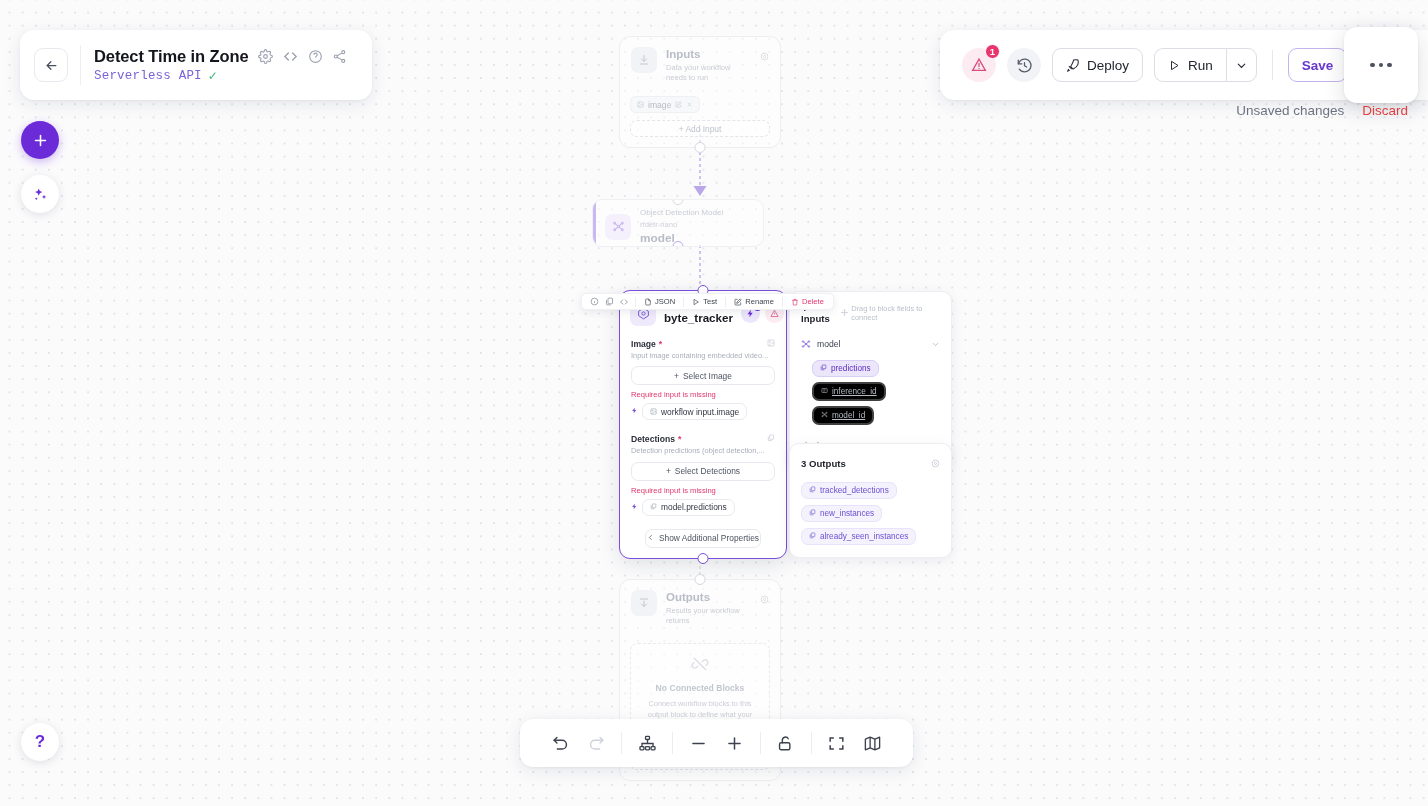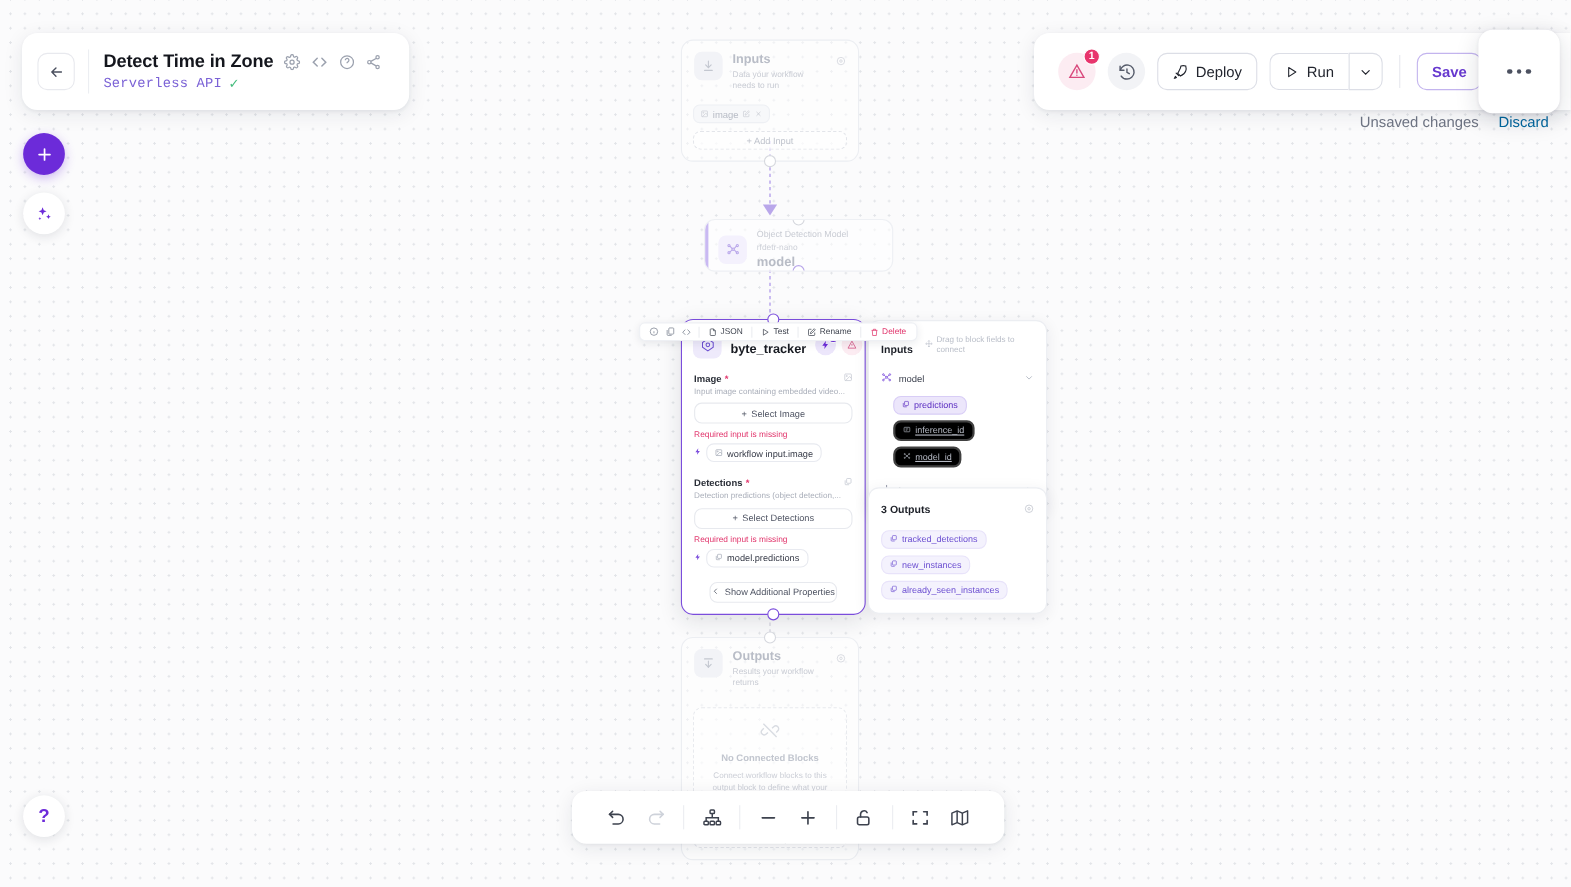--- a/index.html
+++ b/index.html
@@ -74,21 +74,21 @@
     position:absolute; right:10px; top:27px; width:74px; height:76px; background:#fff;
     border-radius:13px; box-shadow:0 6px 22px rgba(24,30,52,.14), 0 1px 3px rgba(24,30,52,.07);
     display:flex; align-items:center; justify-content:center; z-index:60; cursor:pointer;
   }
   .dots{ display:flex; gap:4px; }
   .dots i{ width:4.5px; height:4.5px; border-radius:50%; background:#4c5160; display:block; }
   .unsaved-row{
     position:absolute; right:20px; top:103px; display:flex; align-items:flex-end; gap:18px; z-index:30;
     font-size:13.5px; color:#6f7584;
   }
-  .discard{ color:#0369a1; cursor:pointer; }
+  .discard{ color:#ef4444; cursor:pointer; }
 
   
   .rail-btn{
     position:absolute; left:21px; width:38px; height:38px; border-radius:50%;
     display:flex; align-items:center; justify-content:center; cursor:pointer; z-index:30;
   }
   .rail-add{ top:121px; background:#6c2bd9; color:#fff; box-shadow:0 3px 10px rgba(108,43,217,.32); }
   .rail-ai{ top:175px; background:#fff; color:#6c2bd9; box-shadow:0 2px 10px rgba(24,30,52,.12); }
   .rail-help{ top:723px; background:#fff; color:#6c2bd9; box-shadow:0 2px 10px rgba(24,30,52,.12);
     font-size:17px; font-weight:700; }
@@ -116,21 +116,21 @@
     background:#f7f8fa; border:1px solid #eef0f4; border-radius:6px; padding:2.5px 6px;
   }
   .gpill .mini{ color:#c7cad2; }
   .dashed-btn{
     margin:7px 10px 10px; border:1px dashed #e3e5ea; border-radius:7px; height:17px;
     display:flex; align-items:center; justify-content:center; font-size:8.4px; color:#bfc3cc;
     cursor:pointer; background:rgba(255,255,255,.5);
   }
 
   
-  #model-node{ left:640px; top:199px; width:172px; height:48px;
+  #model-node{ left:592px; top:199px; width:172px; height:48px;
     border-radius:10px; background:rgba(255,255,255,.55); border:1px solid #eef0f4;
     overflow:hidden; }
   #model-node .accent{ position:absolute; left:0; top:0; bottom:0; width:3px; background:#c9b9f2; }
   .model-inner{ display:flex; align-items:center; gap:9px; padding:7px 10px 7px 12px; }
   .model-sq{ width:26px; height:26px; border-radius:7px; background:#f4f1fd;
     display:flex; align-items:center; justify-content:center; color:#b9a7ea; flex:0 0 auto;}
   .model-t1{ font-size:8px; color:#c8cbd3; line-height:1.45; }
   .model-t2{ font-size:7.6px; color:#cdd0d8; line-height:1.45; }
   .model-t3{ font-size:11.8px; color:#b8bcc6; font-weight:600; line-height:1.45; }
 

